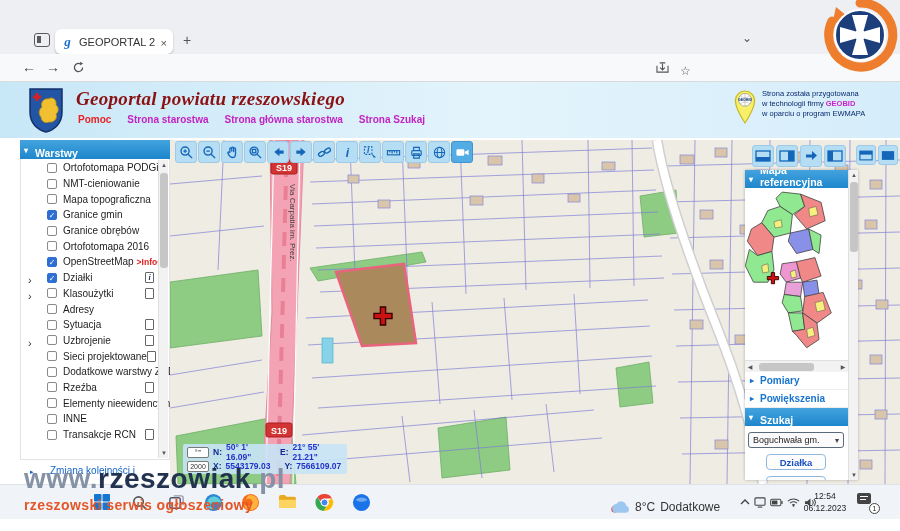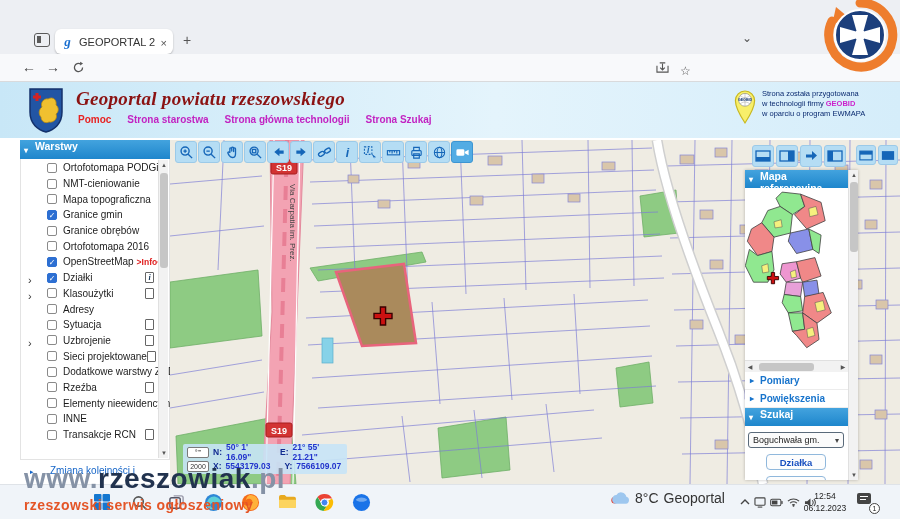--- a/index.html
+++ b/index.html
@@ -30,21 +30,21 @@
 
   
   #phead{left:0;top:82px;width:900px;height:56px;background:linear-gradient(90deg,#c8e7f7,#e4f4fc 55%,#d5edfa)}
   .ptitle{left:76px;top:6px;font:bold italic 19px "Liberation Serif",serif;color:#8b1212;letter-spacing:.3px}
   .pnav{left:78px;top:32px;display:flex;gap:16px;font-size:10px;font-weight:bold}
   .pnav .n0{color:#e82222}.pnav a{color:#c223c2;text-decoration:none}
   .credits{left:762px;top:7px;width:132px;font-size:7.5px;line-height:10px;color:#0a2a70}
   .credits .brand{color:#cc22cc;font-weight:bold}
 
   
-  .bluehdr{background:linear-gradient(180deg,#43a3de,#1e86cc);color:#fff;font-size:10.5px;font-weight:bold;display:flex;align-items:flex-start;padding-left:15px;position:relative}
+  .bluehdr{background:linear-gradient(180deg,#43a3de,#1e86cc);color:#fff;font-size:10.5px;font-weight:bold;display:flex;align-items:flex-end;padding-left:15px;position:relative}
   .bluehdr::before{content:"▾";position:absolute;left:4px;top:50%;transform:translateY(-50%);font-size:8px}
   #warstwy-h{left:20px;top:140px;width:150px;height:19px}
   #lpanel{left:20px;top:159px;width:150px;height:301px;background:#fff;border:1px solid #e3e3e3;border-top:none;display:flex;flex-direction:column;padding-top:1px}
   .lrow{height:15.7px;display:flex;align-items:center;padding-left:26px;position:relative}
   .exp{position:absolute;left:7px;top:0;width:8px;height:15px}
   .exp::before{content:"›";font-size:11px;color:#333;line-height:15px}
   .cb{width:10px;height:10px;border:1px solid #8a8a8a;background:#fff;border-radius:2px;margin-right:6px;flex:none}
   .cb[data-checked="true"]{background:#2d6fd2;border-color:#2d6fd2}
   .cb[data-checked="true"]::after{content:"✓";color:#fff;font-size:8px;line-height:9px;display:block;text-align:center}
   .ll{font-size:10px;color:#1c1c1c;white-space:nowrap}
@@ -93,21 +93,21 @@
   
   #wm{left:24px;top:463px;z-index:30;pointer-events:none;white-space:nowrap}
   #wm .l1{font-size:28px;font-weight:bold;letter-spacing:.5px}
   #wm .c1{color:#8592a6}#wm .c2{color:#22334f}
   #wm .l2{font-size:14px;font-weight:bold;color:#e45527;margin-top:2px;letter-spacing:.4px}
 
   
   #taskbar{left:0;top:484px;width:900px;height:35px;background:#f0f4f9;border-top:1px solid #dfe3e8;z-index:10}
   .tbicons{position:absolute;left:90px;top:5px;display:flex;gap:13px;align-items:center}
   .tbi{width:24px;height:24px;display:flex;align-items:center;justify-content:center}
-  .weather{position:absolute;left:610px;top:5px;height:24px;display:flex;align-items:flex-start;gap:5px;font-size:14px;color:#333}
+  .weather{position:absolute;left:610px;top:5px;height:24px;display:flex;align-items:flex-end;gap:5px;font-size:12px;color:#333}
   .tray{position:absolute;left:740px;top:5px;height:24px;display:flex;align-items:center;gap:4px}
   .clock{position:absolute;left:799px;top:5px;width:52px;height:25px;font-size:8.5px;color:#222;text-align:center;line-height:12px}
   .notif{position:absolute;left:856px;top:7px;width:22px;height:20px}
   .nbadge{position:absolute;right:-2px;bottom:-2px;width:11px;height:11px;border:1px solid #444;border-radius:50%;background:#fff;font-size:7px;line-height:9px;text-align:center;color:#222}
 
   svg text{font-family:"Liberation Sans",sans-serif}
 </style>
 </head>
 <body>
 
@@ -171,21 +171,21 @@
   <div class="abs" id="phead">
     <svg class="abs" style="left:28px;top:5px" width="36" height="46" viewBox="0 0 36 46">
       <path d="M2,2 H34 V25 C34,37 26,43 18,45 C10,43 2,37 2,25 Z" fill="#2255a4" stroke="#14316b" stroke-width="1.5"></path>
       <path d="M9,6 v8 M5,10 h8" stroke="#d42222" stroke-width="3"></path>
       <path d="M20,12 c5,-3 9,1 8,6 c3,2 3,7 0,9 c2,4 -2,9 -7,8 c-4,2 -8,-1 -8,-5 c-3,-3 -2,-8 1,-10 c-2,-4 2,-9 6,-8 Z" fill="#f0c030" stroke="#b88a10" stroke-width=".8"></path>
     </svg>
     <div class="abs ptitle">Geoportal powiatu rzeszowskiego</div>
     <div class="abs pnav">
       <a class="n0" href="#">Pomoc</a>
       <a href="#">Strona starostwa</a>
-      <a href="#">Strona główna technologii</a>
+      <a href="#">Strona główna starostwa</a>
       <a href="#">Strona Szukaj</a>
     </div>
     <svg class="abs" style="left:733px;top:6px" width="24" height="38" viewBox="0 0 30 44">
       <path d="M15,42 C15,42 3,24 3,14 A12,12 0 1 1 27,14 C27,24 15,42 15,42 Z" fill="#f8ef6a" stroke="#c8b820" stroke-width="1.5"></path>
       <circle cx="15" cy="13" r="8" fill="#fff" stroke="#888" stroke-width=".8"></circle>
       <path d="M7,13 h16 M15,5 v16 M9,8 c4,3 8,3 12,0 M9,18 c4,-3 8,-3 12,0" stroke="#999" stroke-width=".6" fill="none"></path>
       <text x="15" y="15" text-anchor="middle" font-size="4.5" font-weight="bold" fill="#1c3f7c">GEOBID</text>
     </svg>
     <div class="abs credits">
       <div>Strona została przygotowana</div>
@@ -653,21 +653,21 @@
             <path d="M4,7 C7,4 13,4 16,7 C14,10 6,10 4,7 Z" fill="#6fa8f0"></path>
           </svg>
         </span>
     </div>
     <div class="weather">
       <svg width="20" height="15" viewBox="0 0 22 16">
           <circle cx="5" cy="11" r="3.5" fill="#e23b2e"></circle>
           <path d="M6,15 a5,5 0 0 1 1,-9.8 a6,6 0 0 1 11,2 a4,4 0 0 1 -.5,7.8 Z" fill="#9ec7ef"></path>
         </svg>
       <span>8°C</span>
-      <span>Geoportal</span>
+      <span>Dodatkowe</span>
     </div>
     <div class="tray">
       <svg width="10" height="8" viewBox="0 0 10 8">
           <path d="M1,6 L5,2 L9,6" stroke="#444" stroke-width="1.4" fill="none"></path>
         </svg>
       <svg width="12" height="11" viewBox="0 0 13 12">
           <rect x="1" y="1" width="11" height="8" rx="1" stroke="#444" stroke-width="1.2" fill="none"></rect>
           <path d="M4,11 h5" stroke="#444" stroke-width="1.2"></path>
         </svg>
       <svg width="13" height="9" viewBox="0 0 14 9">

